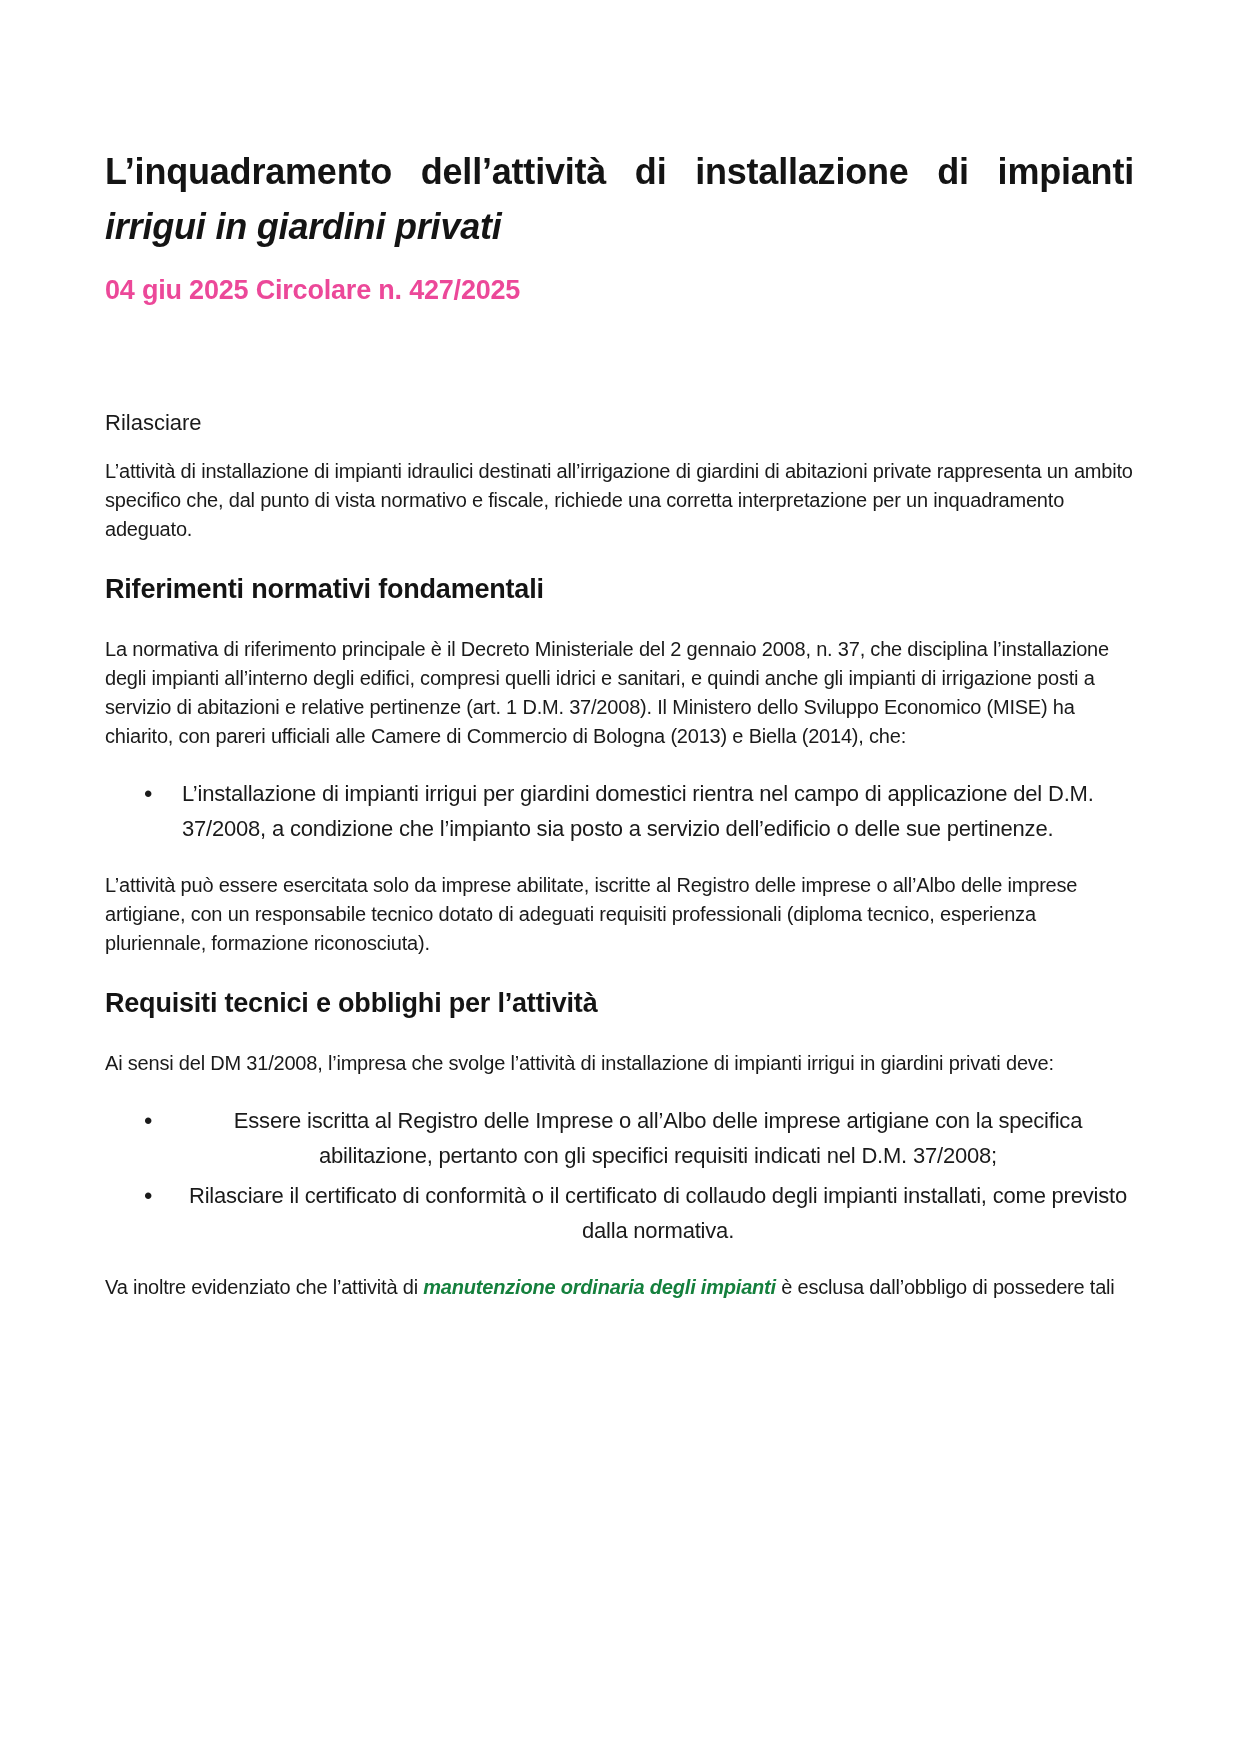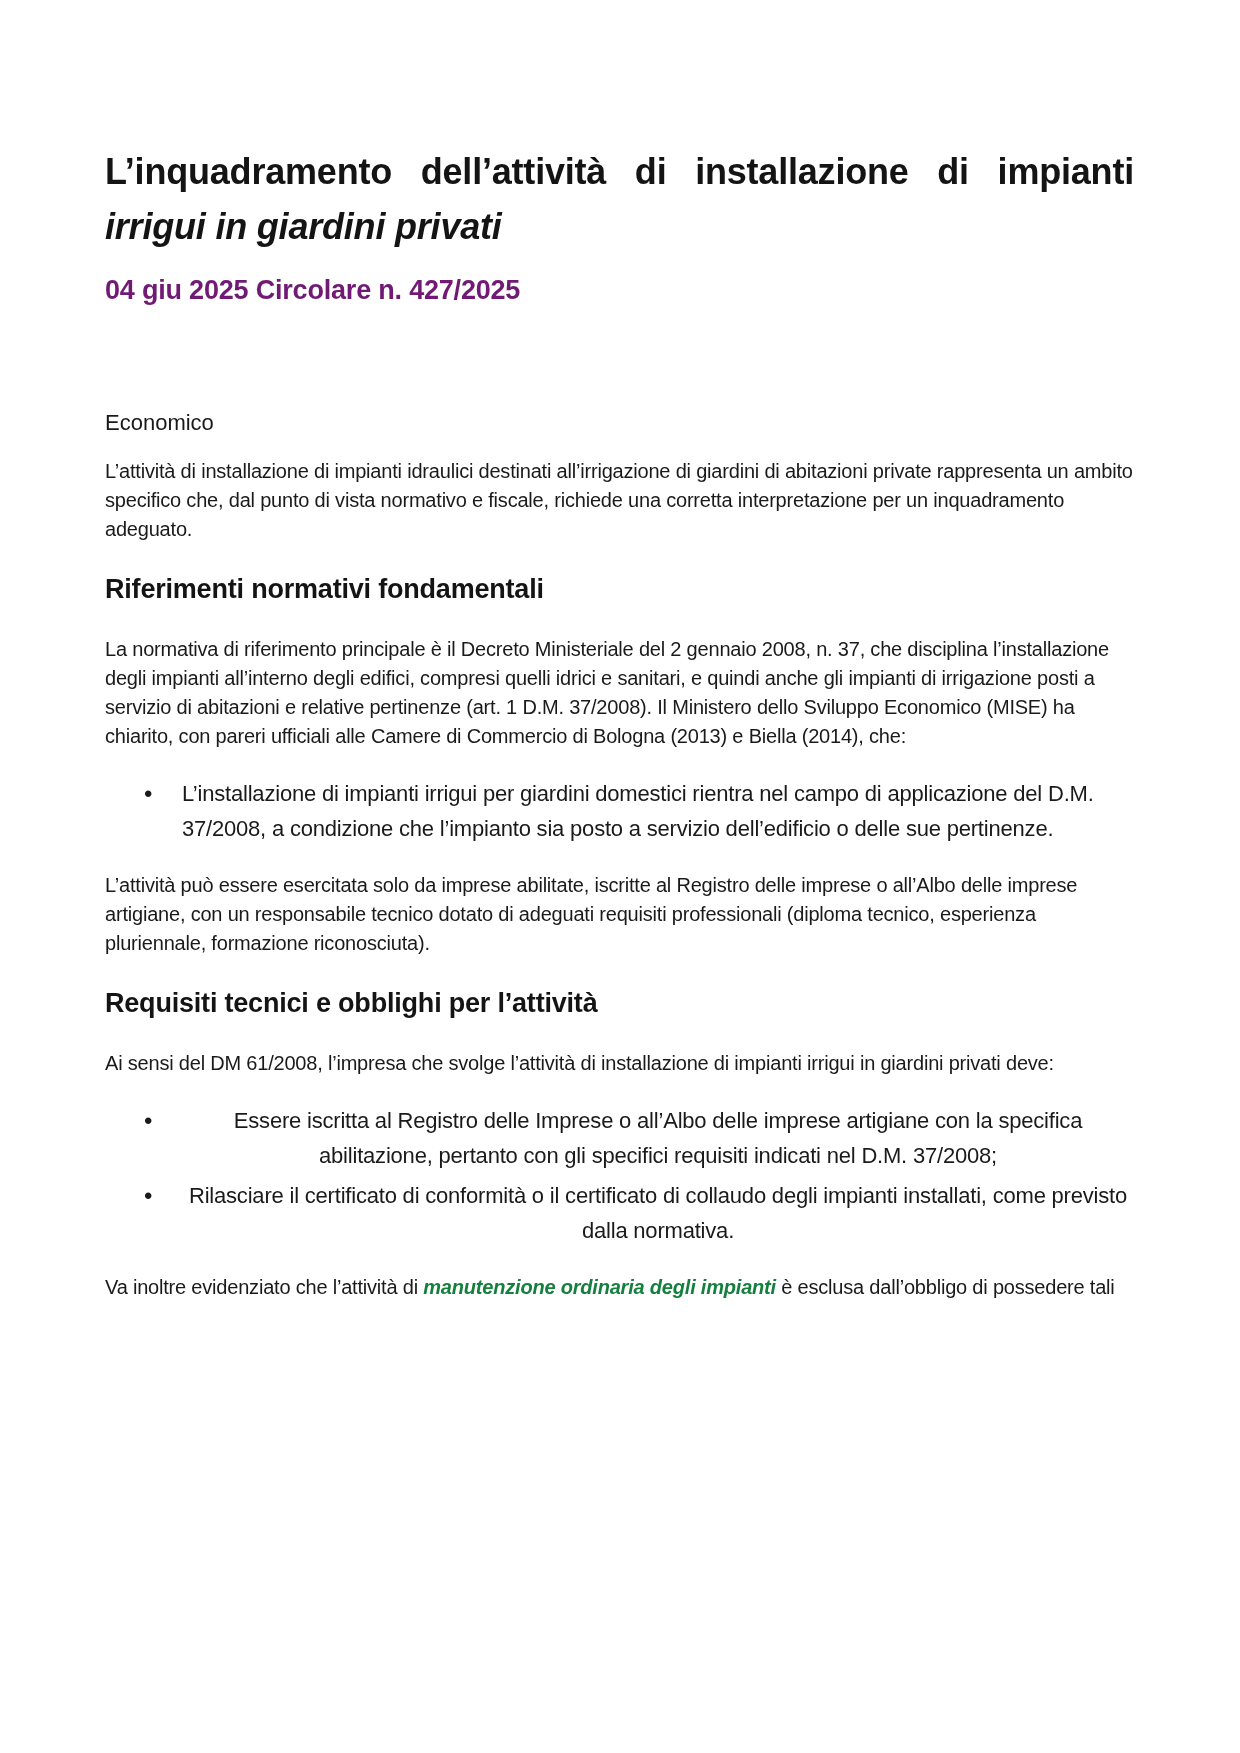--- a/index.html
+++ b/index.html
@@ -34,21 +34,21 @@
   }
   .doc-title .title-line-2 {
     display: block;
     font-style: italic;
   }
   .doc-subtitle {
     margin: 10px 0 0 0;
     font-size: 27px;
     line-height: 40px;
     font-weight: 700;
-    color: #701a75;
+    color: #ec4899;
     letter-spacing: -0.2px;
   }
   .byline {
     margin: 95px 0 17px 0;
     font-size: 22px;
     line-height: 35px;
     font-weight: 400;
   }
   p.body-text {
     margin: 0 0 25px 0;
@@ -103,37 +103,37 @@
 
 <div class="page">
 
   <h1 class="doc-title">
     <span class="title-line-1">L’inquadramento dell’attività di installazione di impianti</span>
     <span class="title-line-2">irrigui in giardini privati</span>
   </h1>
 
   <div class="doc-subtitle">04 giu 2025 Circolare n. 427/2025</div>
 
-  <div class="byline">Economico</div>
+  <div class="byline">Rilasciare</div>
 
   <p class="body-text">L’attività di installazione di impianti idraulici destinati all’irrigazione di giardini di abitazioni private rappresenta un ambito specifico che, dal punto di vista normativo e fiscale, richiede una corretta interpretazione per un inquadramento adeguato.</p>
 
   <h2 class="section-heading">Riferimenti normativi fondamentali</h2>
 
   <p class="body-text">La normativa di riferimento principale è il Decreto Ministeriale del 2 gennaio 2008, n. 37, che disciplina l’installazione degli impianti all’interno degli edifici, compresi quelli idrici e sanitari, e quindi anche gli impianti di irrigazione posti a servizio di abitazioni e relative pertinenze (art. 1 D.M. 37/2008). Il Ministero dello Sviluppo Economico (MISE) ha chiarito, con pareri ufficiali alle Camere di Commercio di Bologna (2013) e Biella (2014), che:</p>
 
   <ul class="bullet-list">
     <li>L’installazione di impianti irrigui per giardini domestici rientra nel campo di applicazione del D.M. 37/2008, a condizione che l’impianto sia posto a servizio dell’edificio o delle sue pertinenze.</li>
   </ul>
 
   <p class="body-text">L’attività può essere esercitata solo da imprese abilitate, iscritte al Registro delle imprese o all’Albo delle imprese artigiane, con un responsabile tecnico dotato di adeguati requisiti professionali (diploma tecnico, esperienza pluriennale, formazione riconosciuta).</p>
 
   <h2 class="section-heading">Requisiti tecnici e obblighi per l’attività</h2>
 
-  <p class="body-text">Ai sensi del DM 61/2008, l’impresa che svolge l’attività di installazione di impianti irrigui in giardini privati deve:</p>
+  <p class="body-text">Ai sensi del DM 31/2008, l’impresa che svolge l’attività di installazione di impianti irrigui in giardini privati deve:</p>
 
   <ul class="bullet-list mt-lg">
     <li>Essere iscritta al Registro delle Imprese o all’Albo delle imprese artigiane con la specifica abilitazione, pertanto con gli specifici requisiti indicati nel D.M. 37/2008;</li>
     <li>Rilasciare il certificato di conformità o il certificato di collaudo degli impianti installati, come previsto dalla normativa.</li>
   </ul>
 
   <p class="body-text">
     <span>Va inoltre evidenziato che l’attività di </span><span class="inline-bold">manutenzione ordinaria degli impianti</span><span> è esclusa dall’obbligo di possedere tali requisiti e può essere svolta senza abilitazioni particolari. Pertanto, ad esempio, un’impresa florovivaistica, nell’ambito di una cessione di piante con relativa piantumazione, può,</span>
   </p>
 

